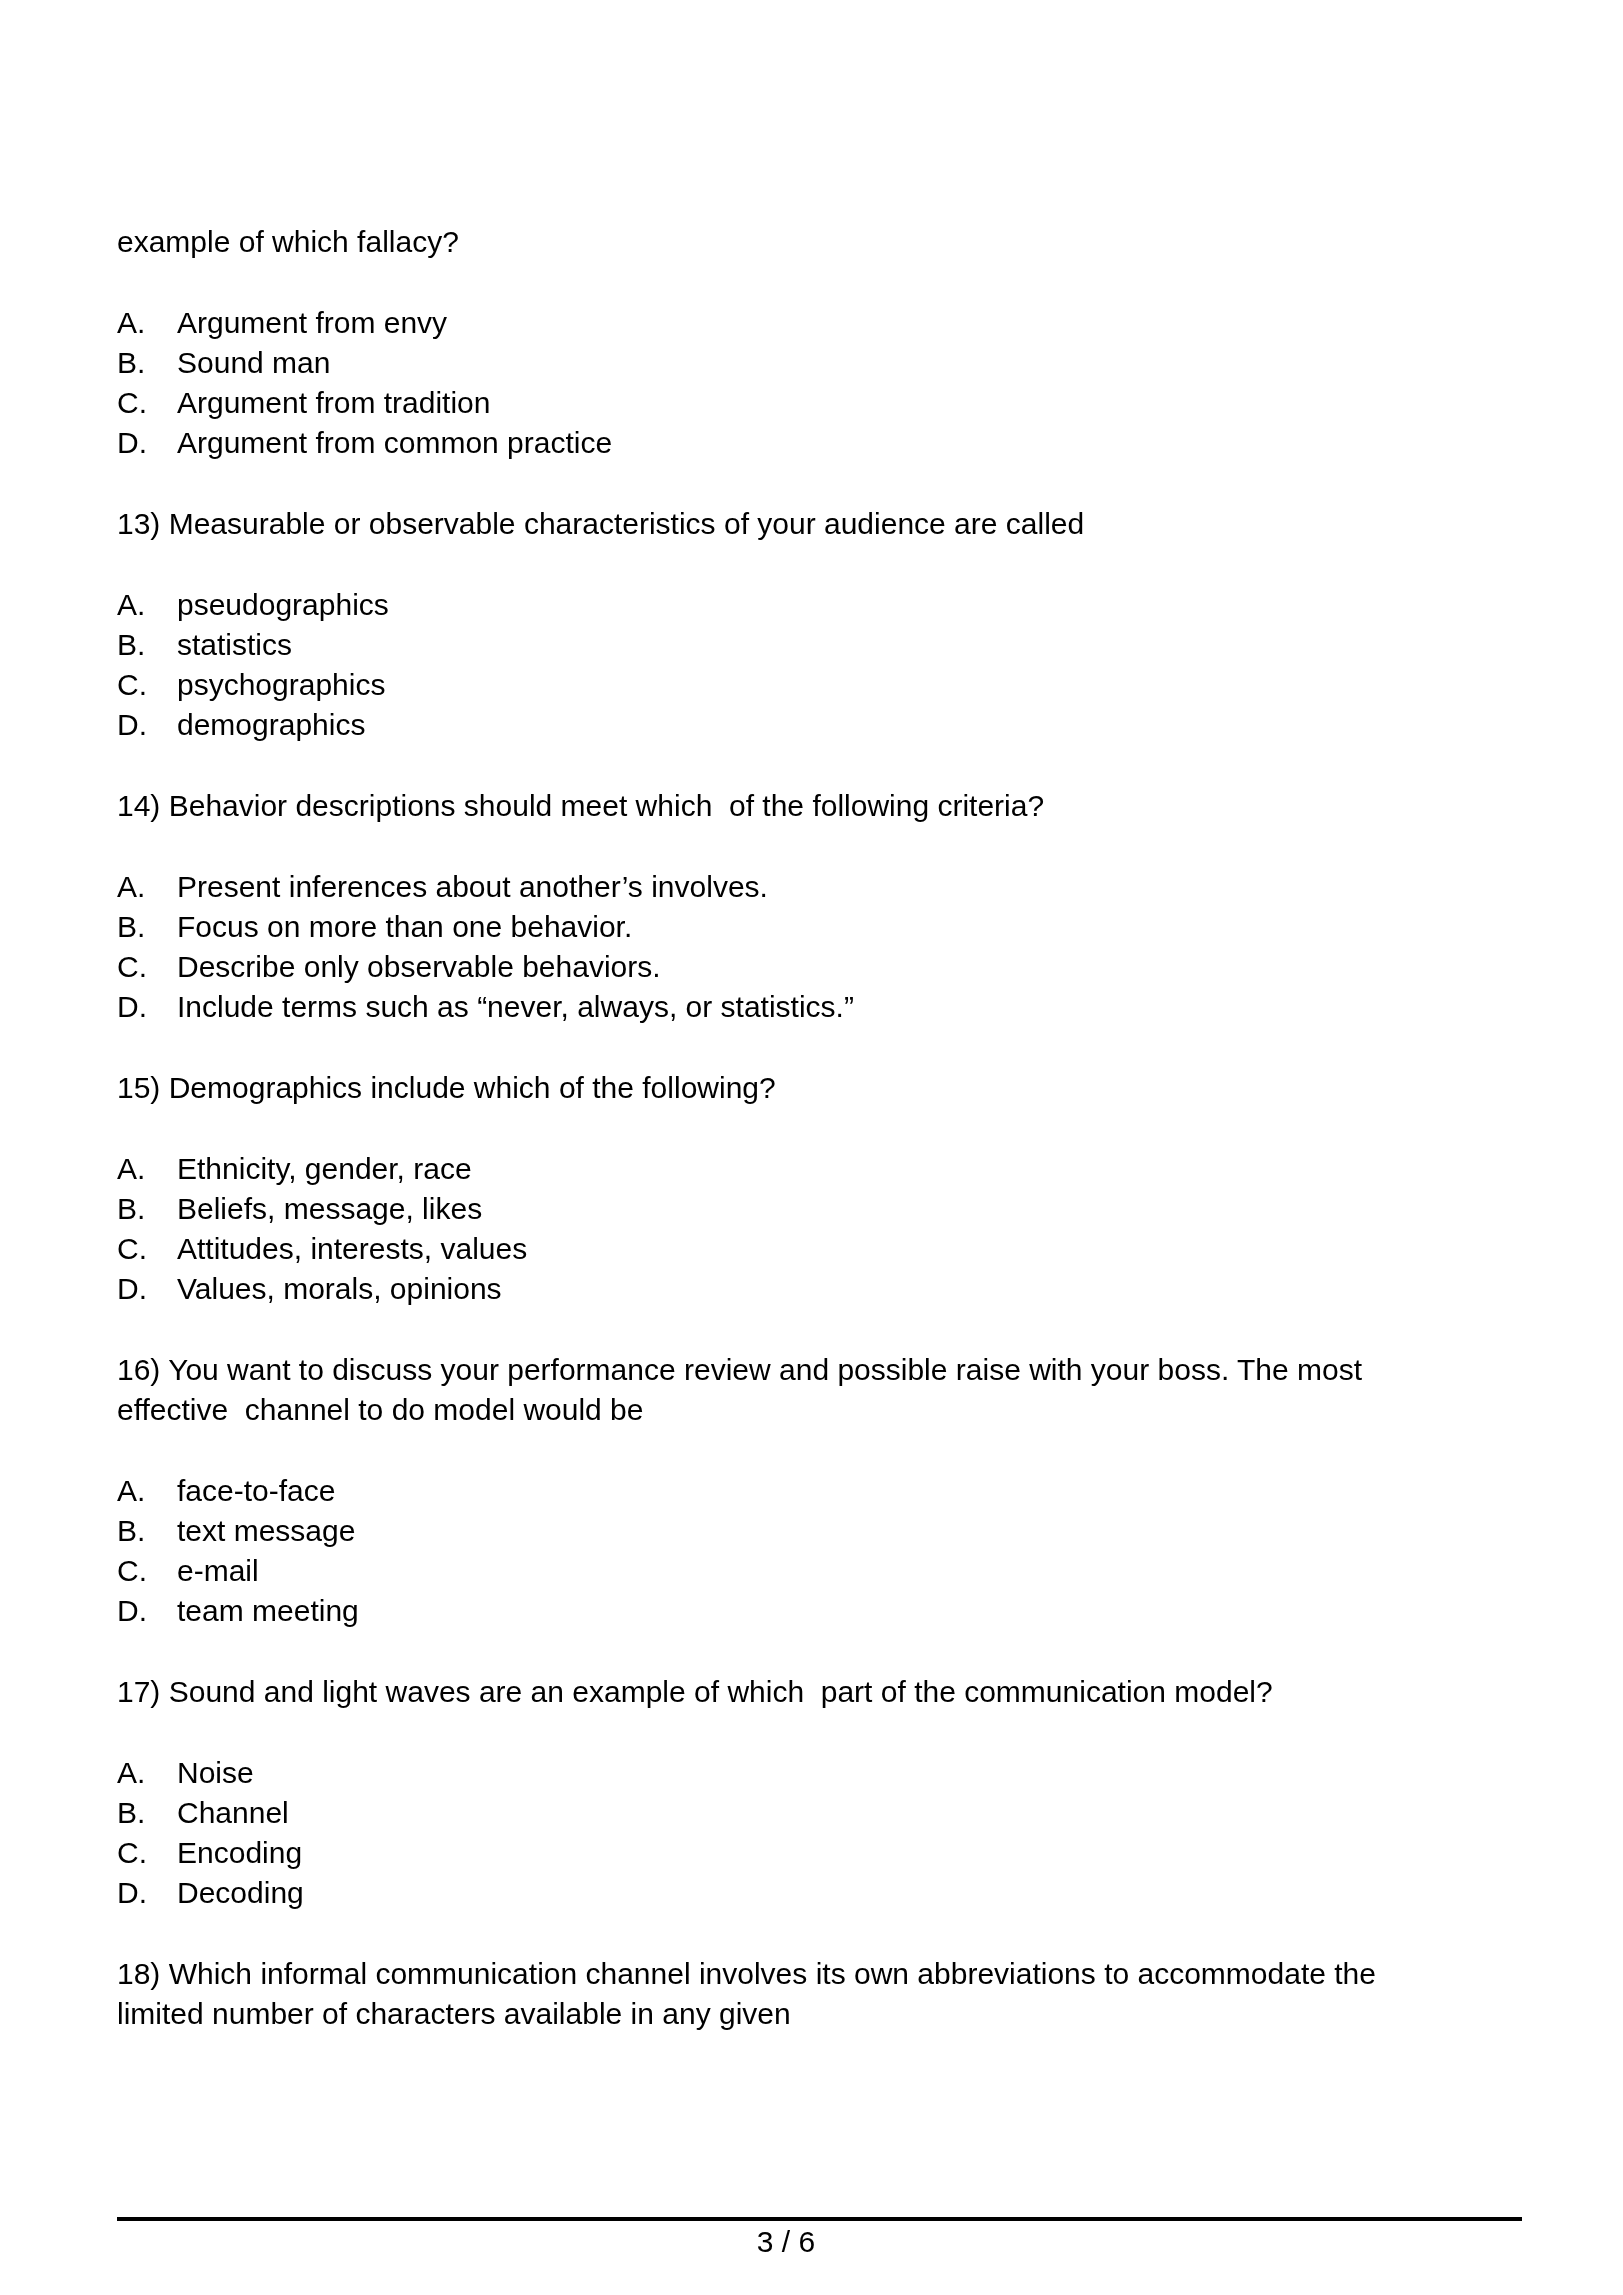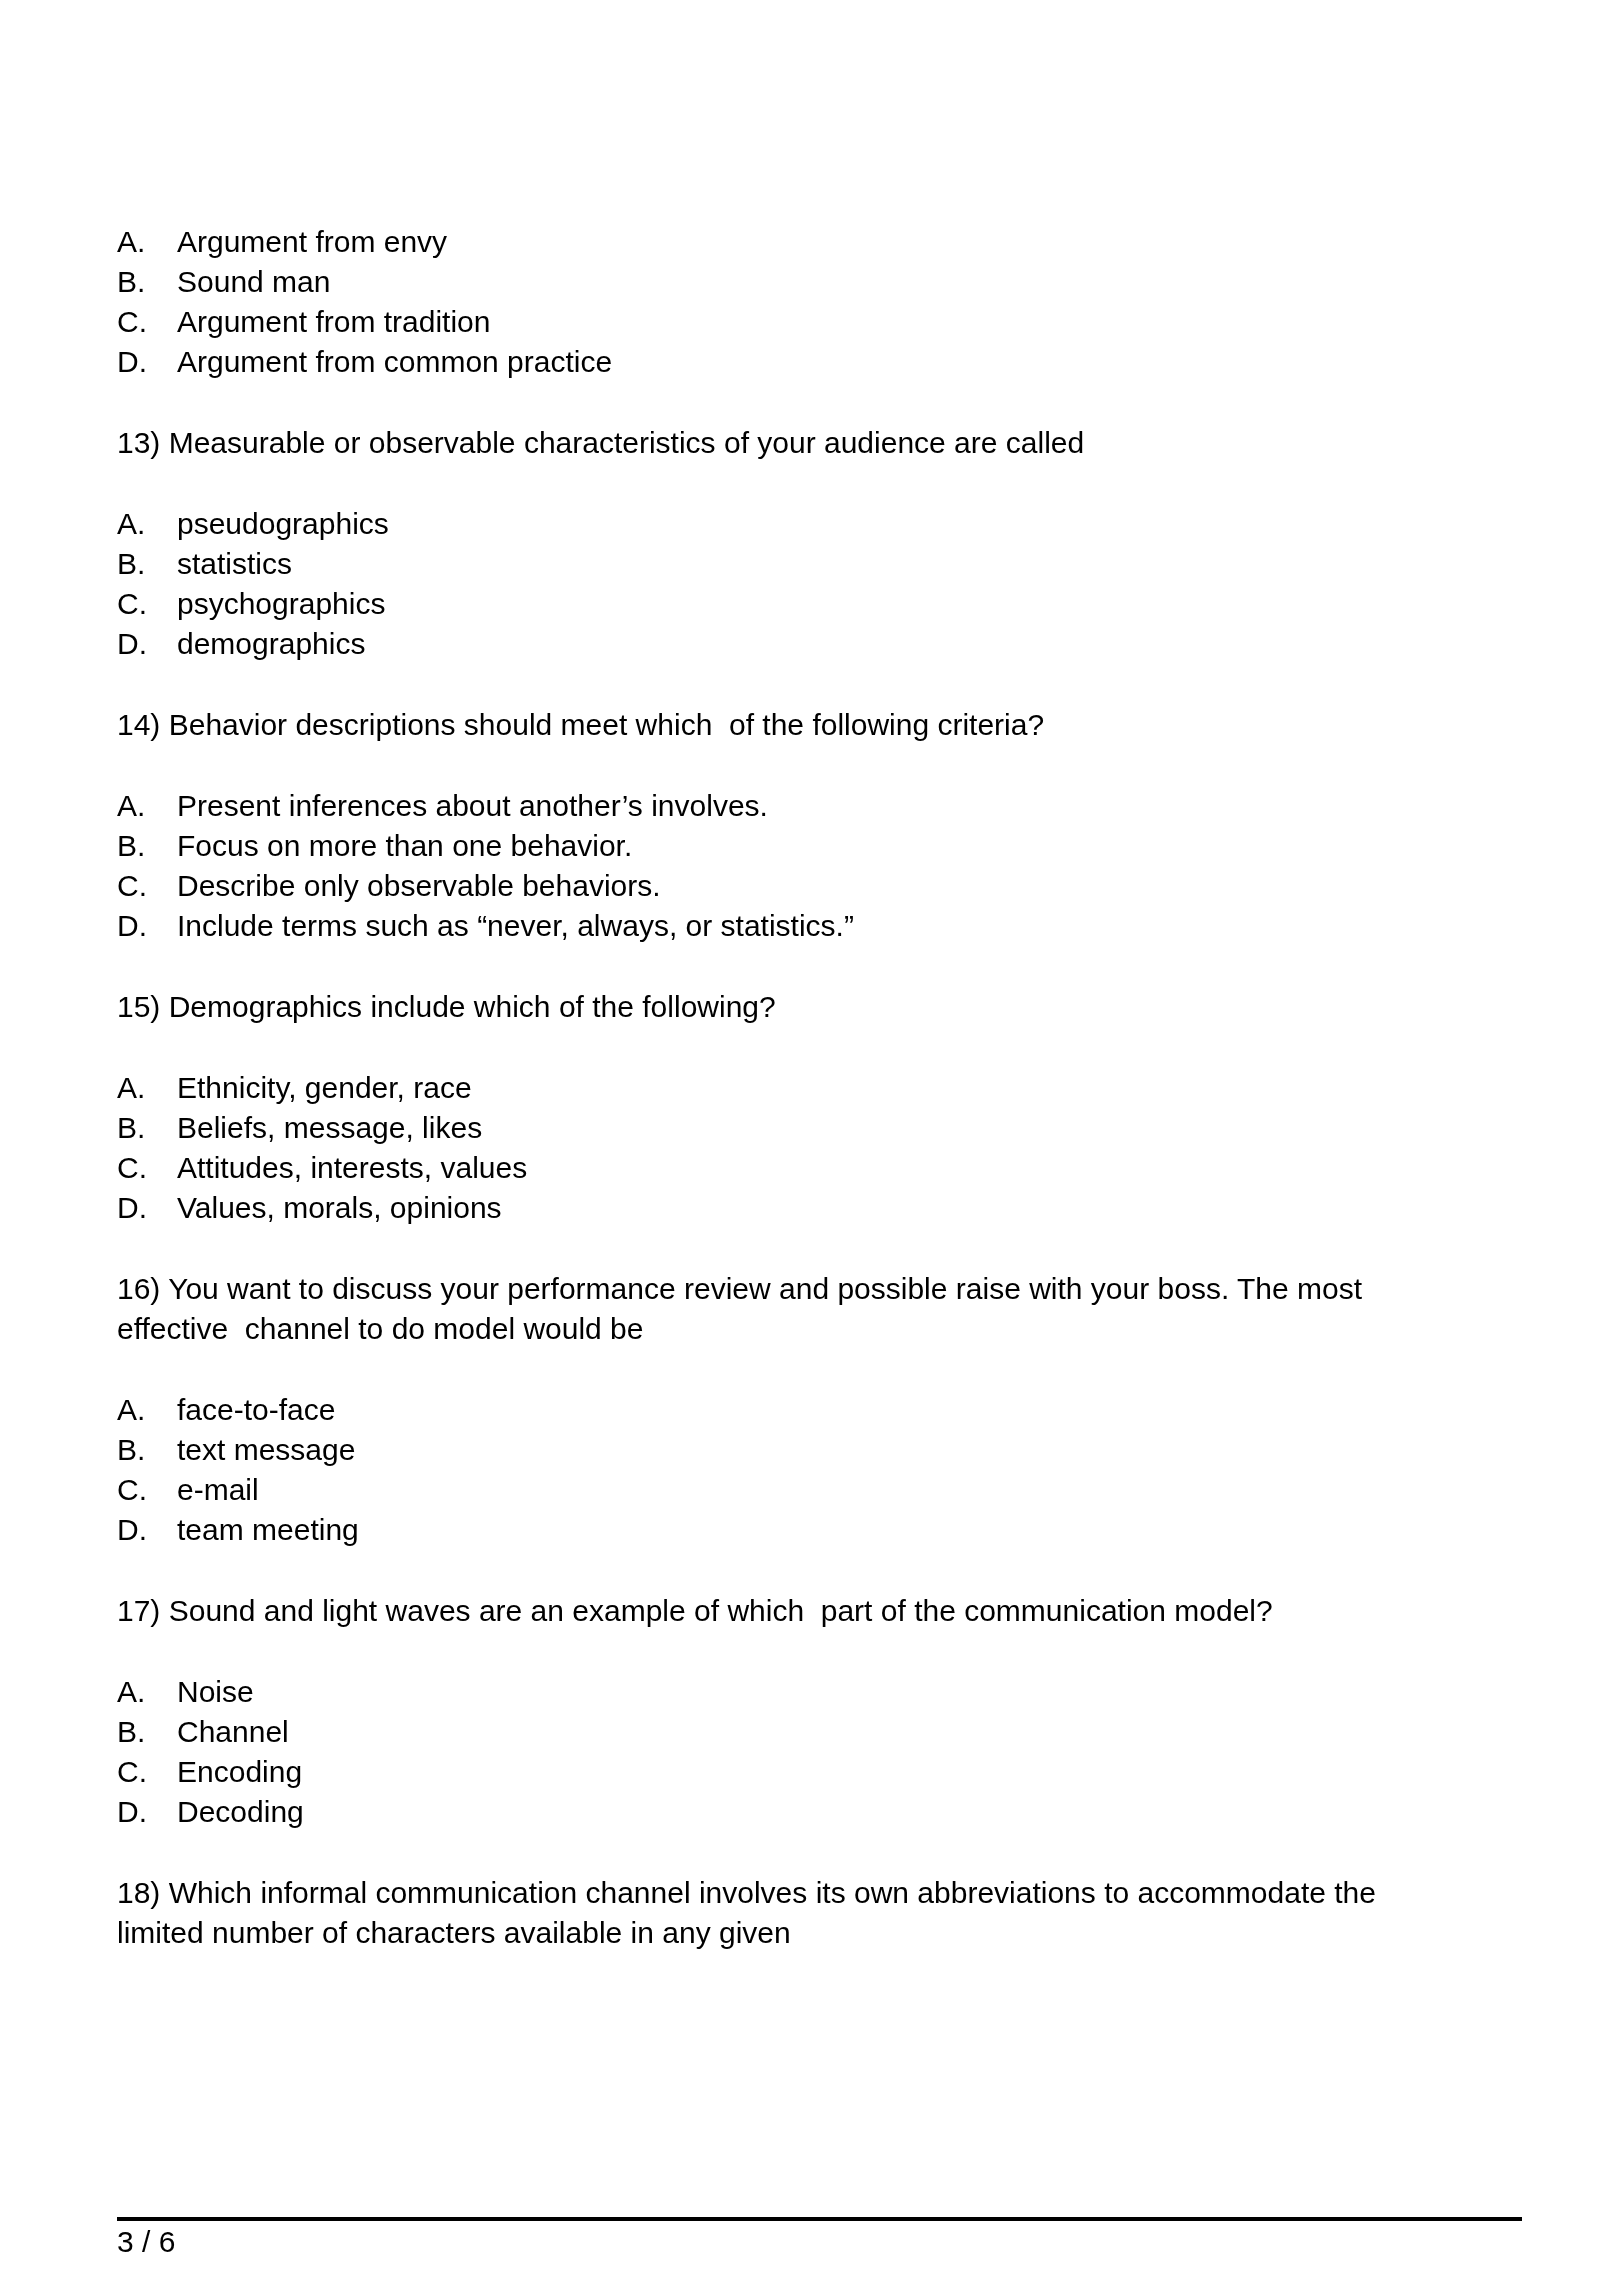--- a/index.html
+++ b/index.html
@@ -49,32 +49,35 @@
     top: 2217px;
     width: 1405px;
     height: 4px;
     background: #000000;
   }
   .footer-text {
     position: absolute;
     left: 117px;
     top: 2223px;
     width: 1338px;
-    text-align: left;
+    text-align: center;
     font-size: 30px;
     line-height: 38px;
     white-space: pre;
   }
 </style>
 </head>
 <body>
 
 <div class="page">
   <div class="content">
 
+    <div class="question">
+      <span class="qline">example of which fallacy?</span>
+    </div>
 
     <div class="options">
       <div class="option">
         <span class="letter">A.</span>
         <span class="otext">Argument from envy</span>
       </div>
       <div class="option">
         <span class="letter">B.</span>
         <span class="otext">Sound man</span>
       </div>

